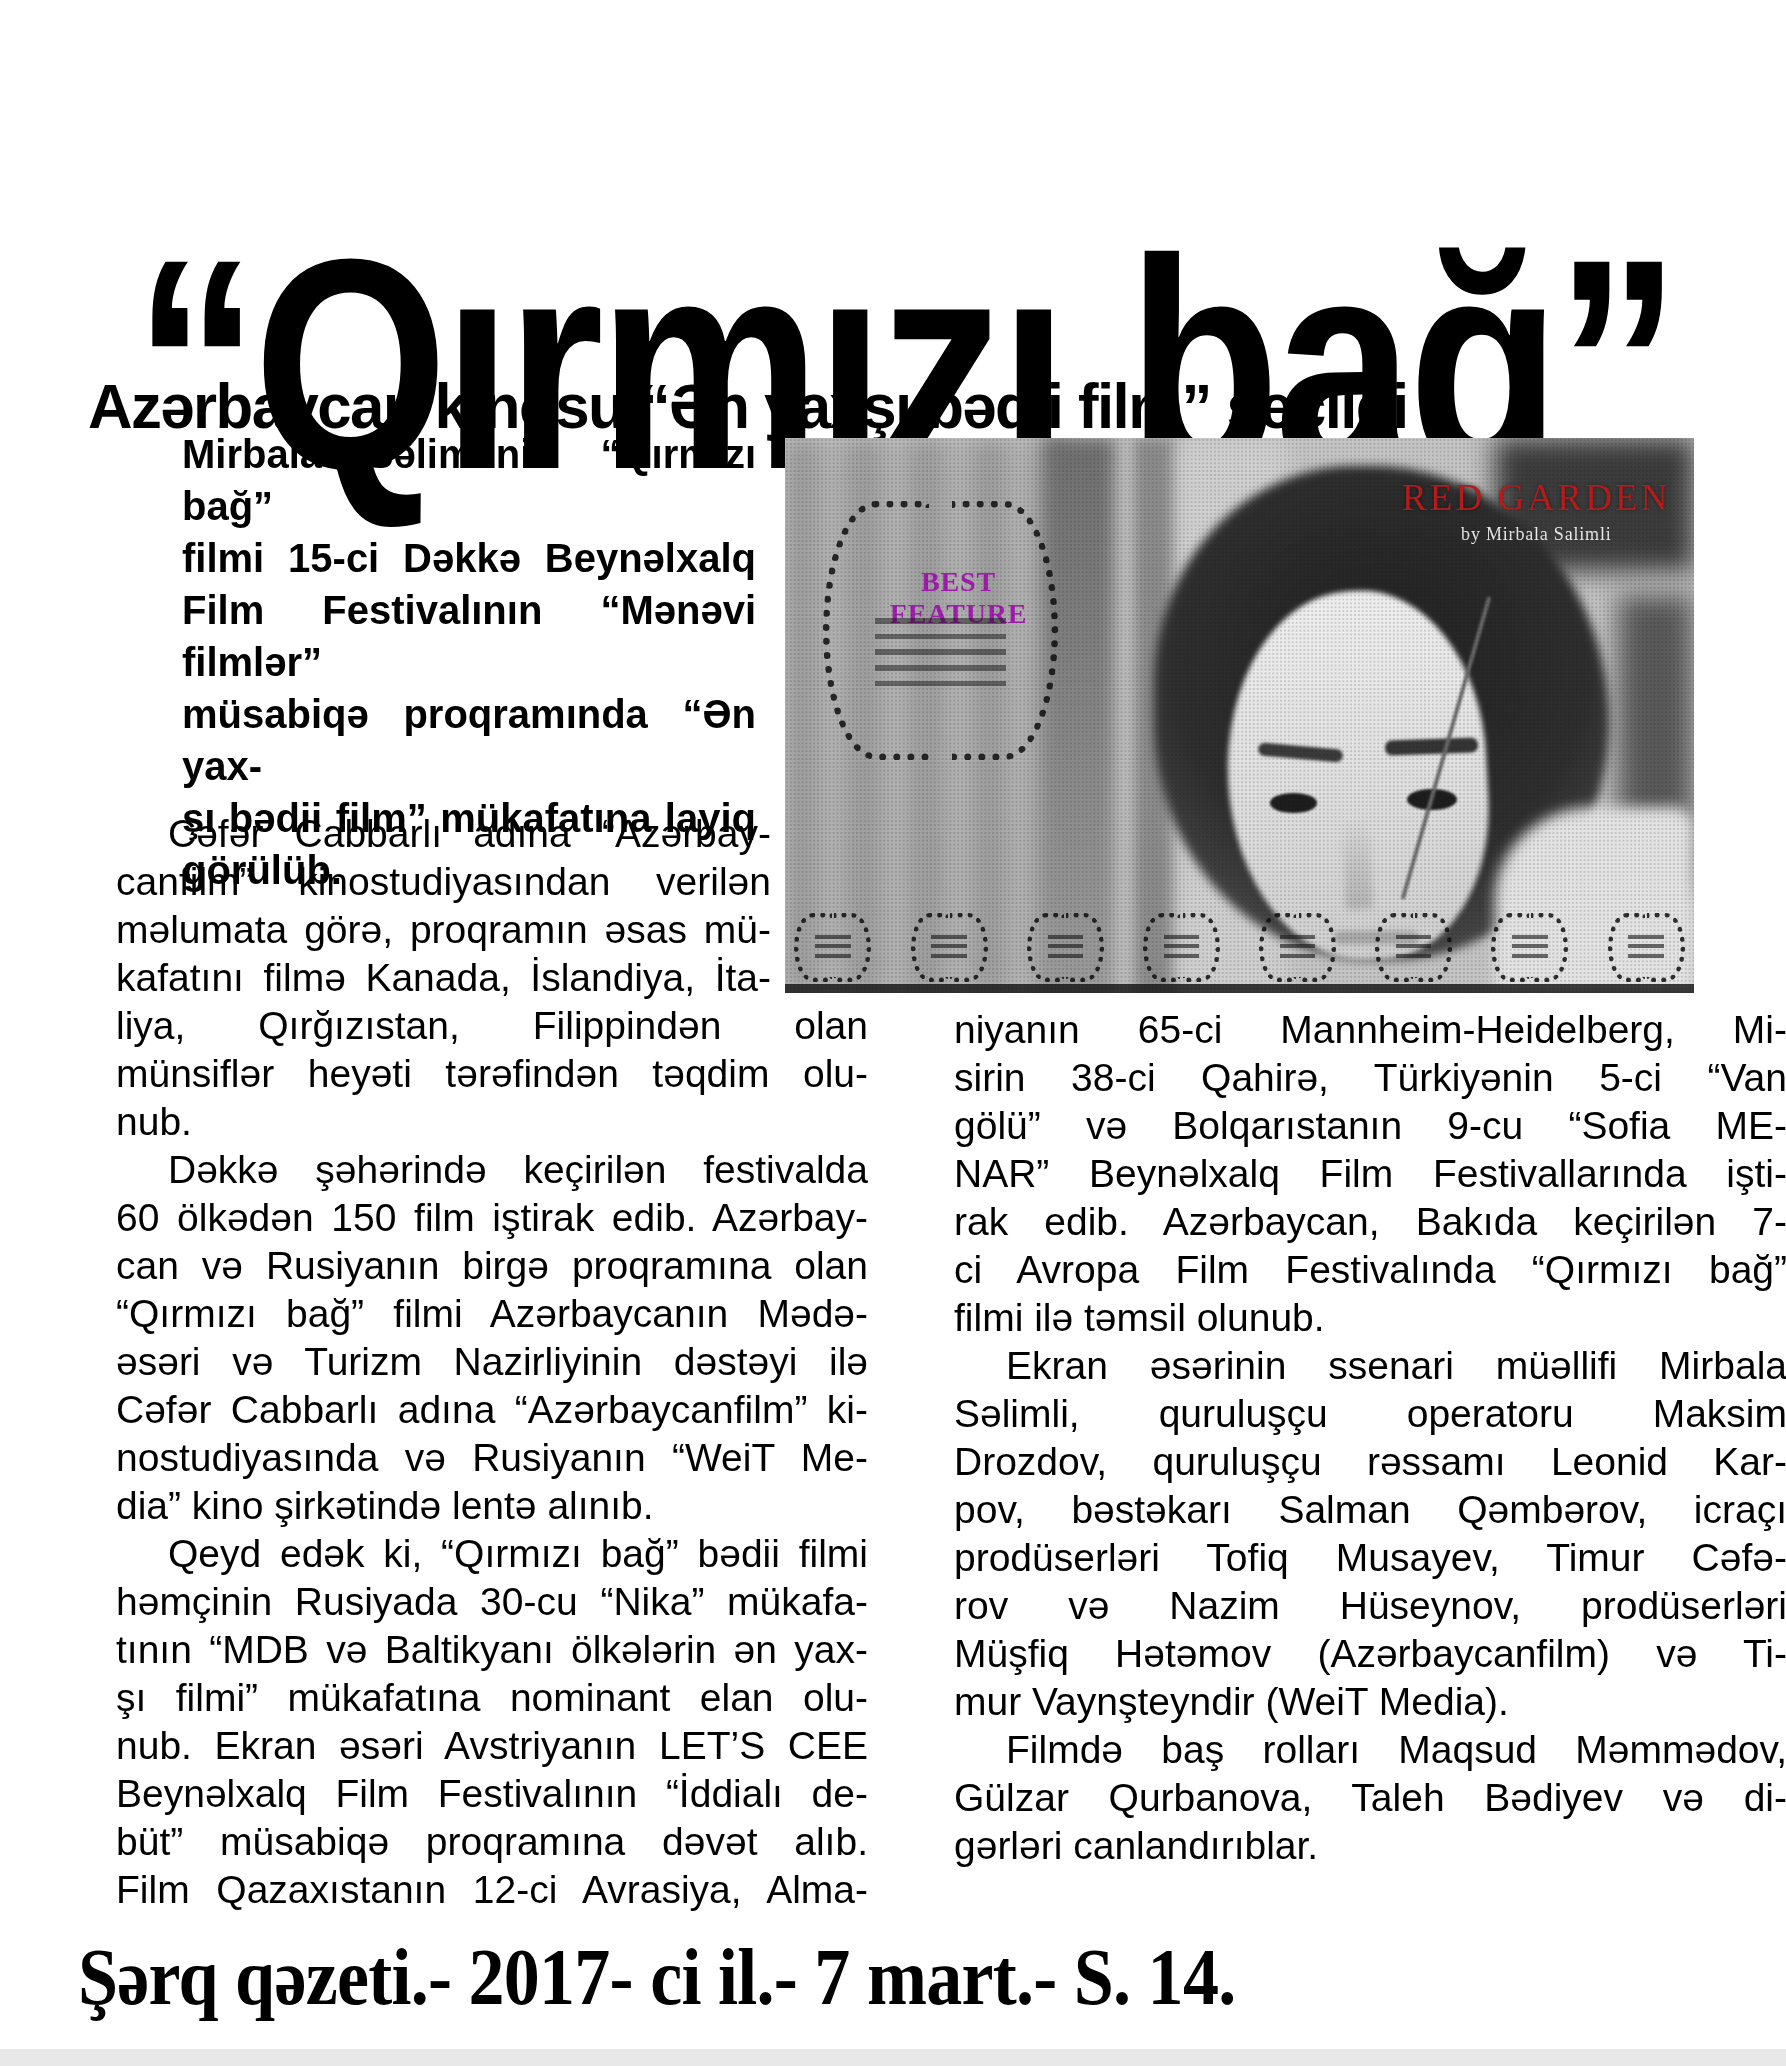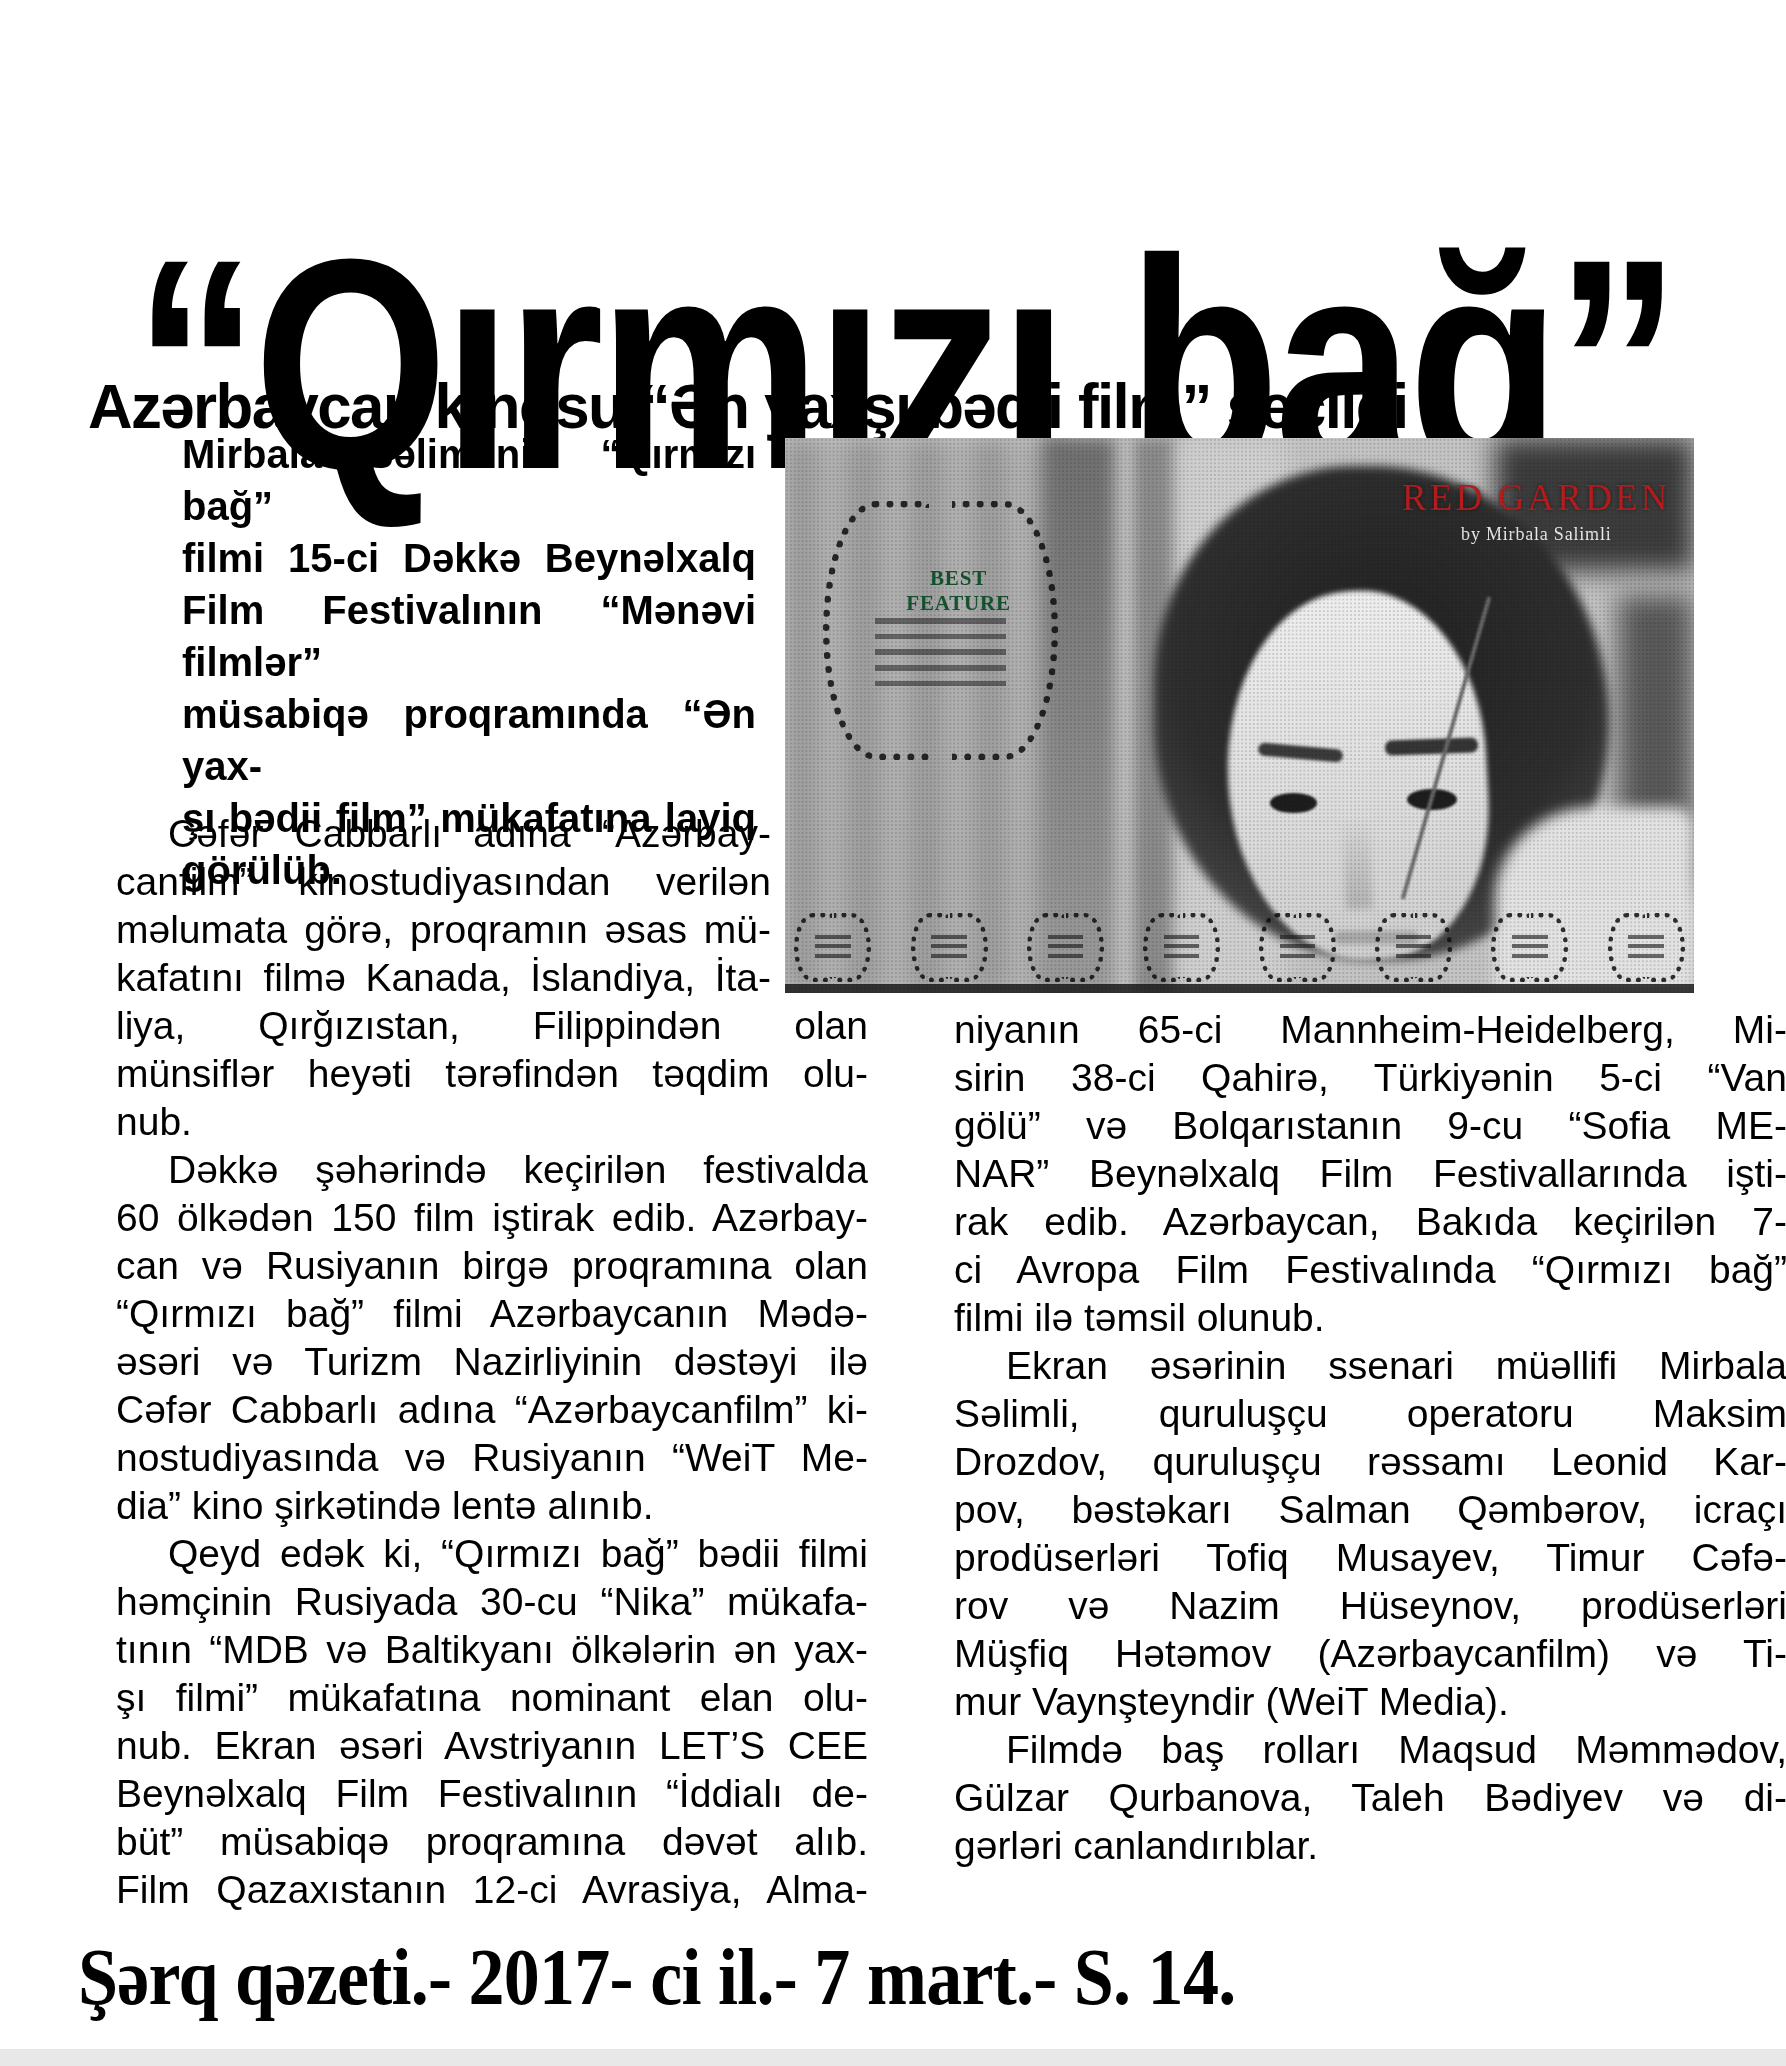--- a/index.html
+++ b/index.html
@@ -84,22 +84,22 @@
   .laurel{ position:absolute; }
   .laurel::before,.laurel::after{ content:""; position:absolute; top:0; bottom:0; width:42%;
     border:5.5px dotted rgba(15,15,15,.85); }
   .laurel::before{ left:0; border-right:0; border-radius:50% 0 0 50% / 50% 0 0 50%; }
   .laurel::after{ right:0; border-left:0; border-radius:0 50% 50% 0 / 0 50% 50% 0; }
   .laurel-center{ position:absolute; left:27%; right:27%; top:32%; height:38%;
     background:repeating-linear-gradient(180deg, rgba(20,20,20,.6) 0 3.9px, transparent 3.9px 9.4px); }
   .badge-top{ left:38px; top:63px; width:235px; height:259px; }
   .badge-top::before,.badge-top::after{ border-width:7px; }
   .badge-label{ position:absolute; top:25%; left:12%; right:12%; text-align:center;
-    font-family:"Liberation Serif", serif; font-weight:bold; font-size:21px;
-    color:#14532d; letter-spacing:0.8px;margin-left:36px; }
+    font-family:"Liberation Serif", serif; font-weight:bold; font-size:28px;
+    color:#a21caf; letter-spacing:0.8px;margin-left:36px; }
   .badge-fineprint{ position:absolute; top:45%; left:22%; right:22%; height:30%;
     background:repeating-linear-gradient(180deg, rgba(25,25,25,.5) 0 5.5px, transparent 5.5px 15.7px); }
   .laurel-row{ left:9.4px; right:9.4px; bottom:11px; height:69px;
     display:flex; justify-content:space-between; }
   .laurel-row .laurel{ position:relative; width:77px; height:69px; flex:none; }
   .overlay-wrap{ right:23.5px; top:38px; text-align:center; }
   .overlay-title{ position:static; display:block; font-family:"Liberation Serif", serif;
     font-weight:normal; font-size:37px; color:#b91c1c; letter-spacing:3.1px;
     text-shadow:0 0 4.7px rgba(0,0,0,.45); white-space:nowrap; }
   .overlay-byline{ position:static; display:block; margin-top:4.7px;

